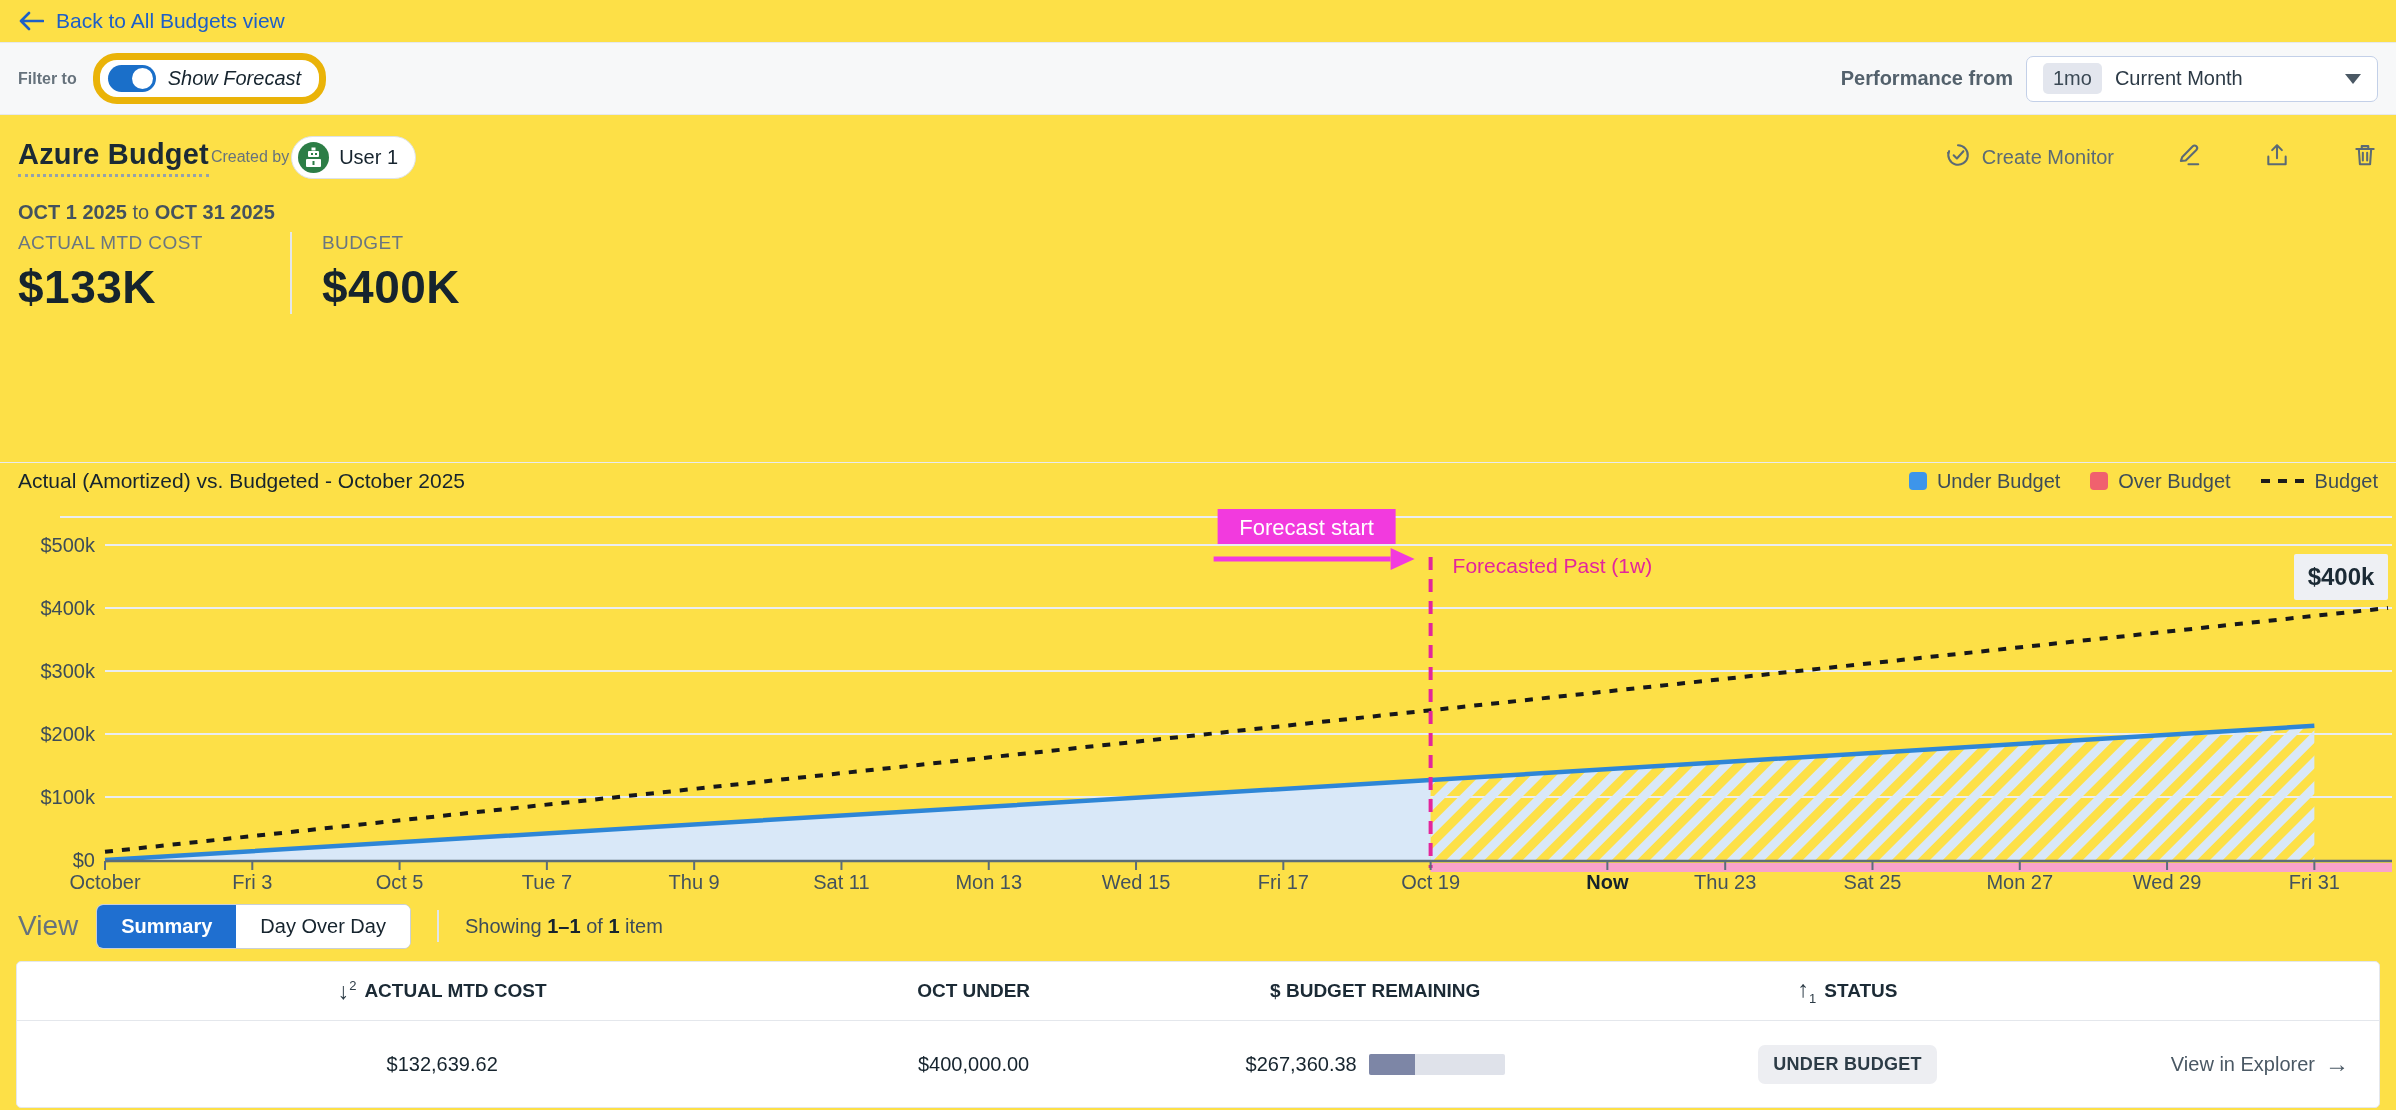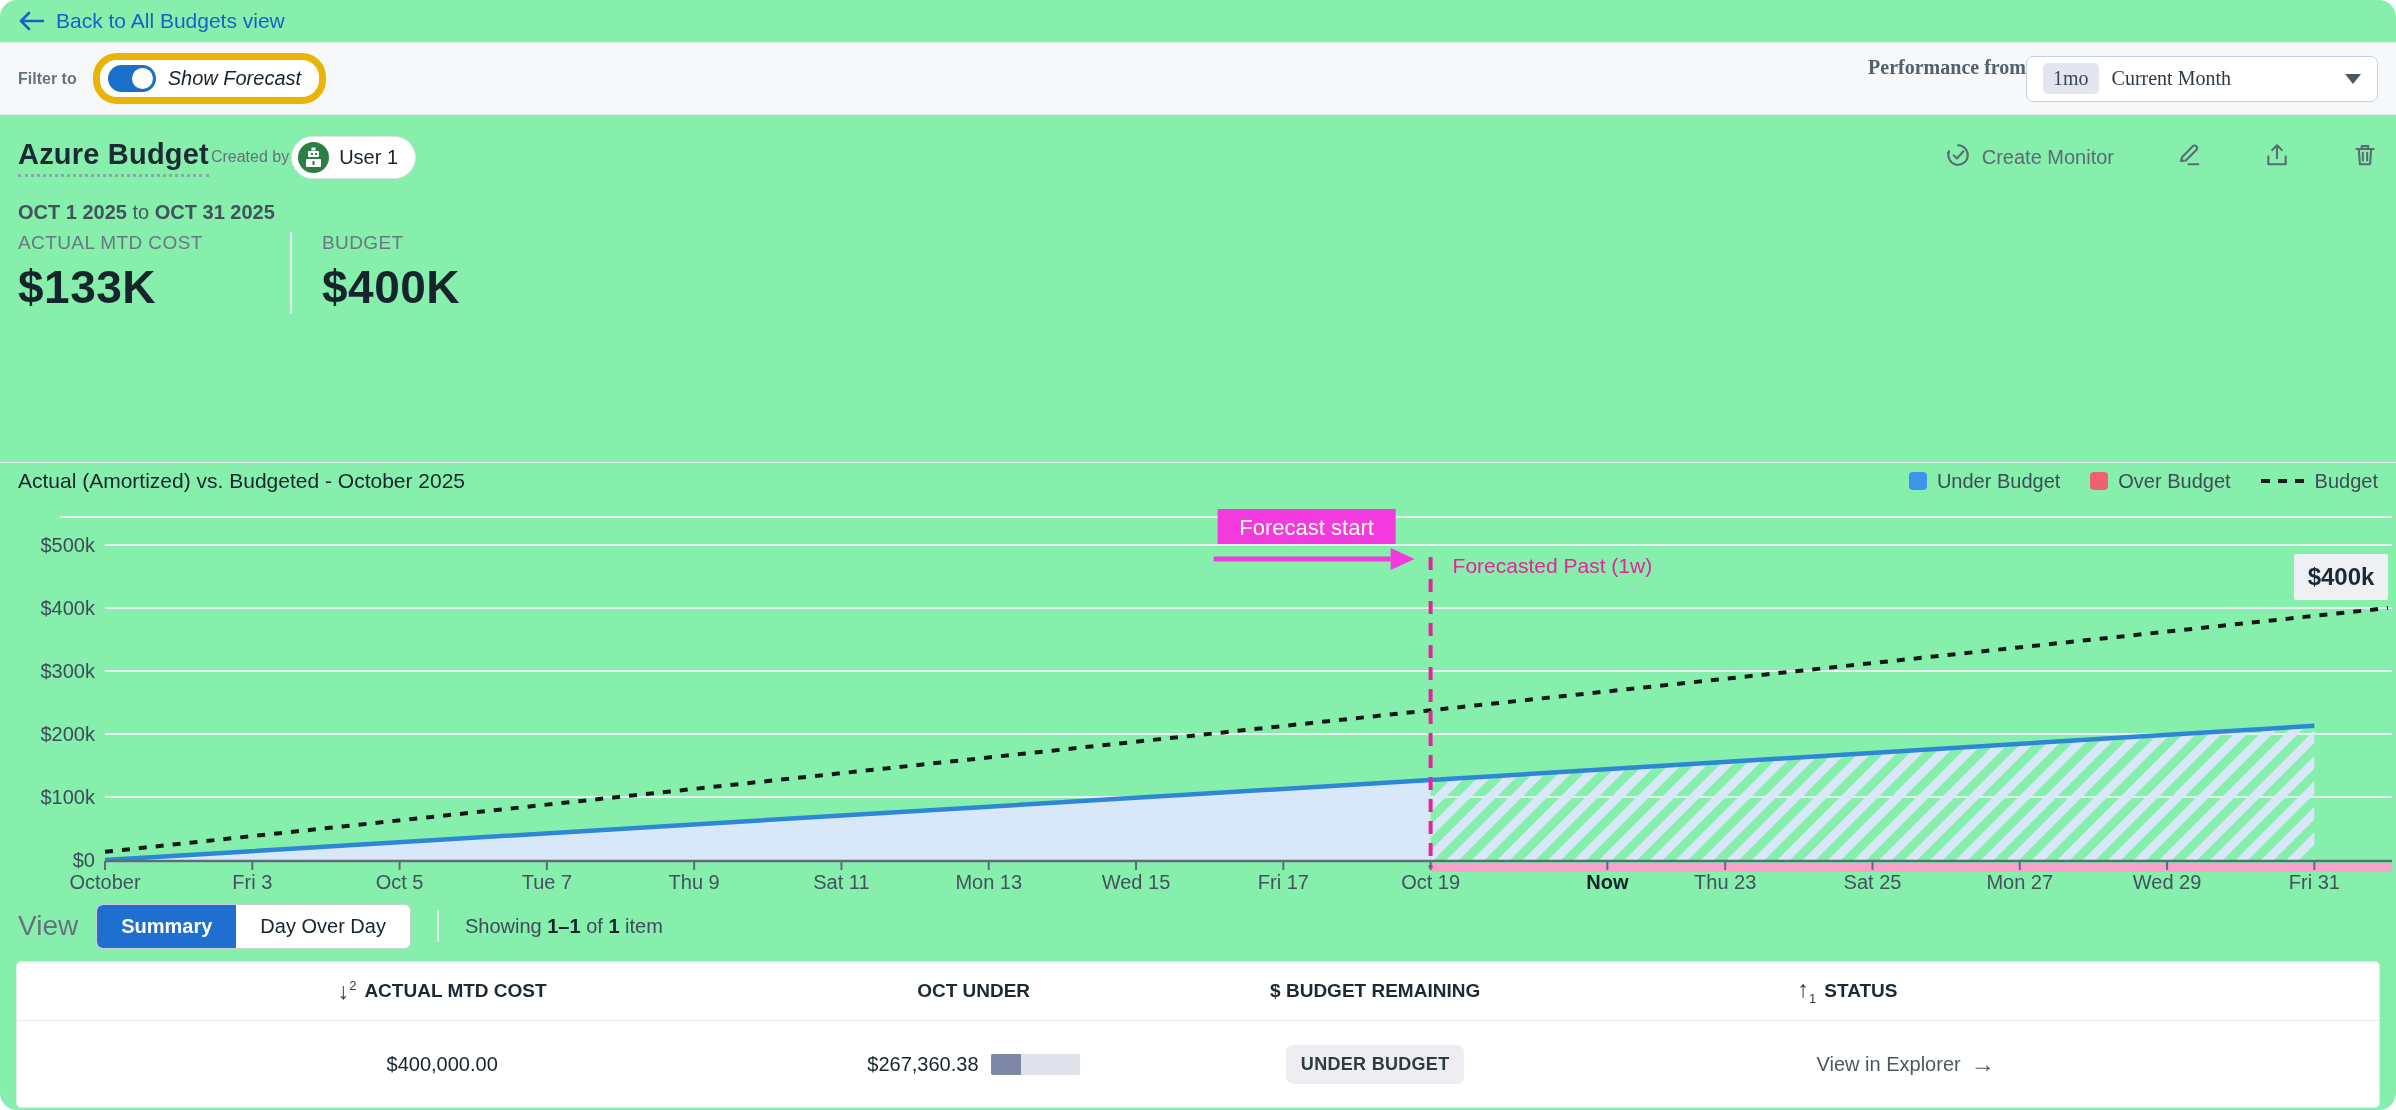--- a/index.html
+++ b/index.html
@@ -1,34 +1,34 @@
 <!DOCTYPE html>
 <html><head>
 <meta charset="utf-8">
 <style>
   html,body{margin:0;padding:0;background:#fff;}
-  .page{width:2396px;height:1110px;overflow:hidden;background:#86efac;position:relative;
-        font-family:"Liberation Sans",sans-serif;color:#1e2d38;border-radius:17px;}
+  .page{width:2396px;height:1110px;overflow:hidden;background:#fde047;position:relative;
+        font-family:"Liberation Sans",sans-serif;color:#1e2d38;}
 
   
   .topbar{height:42px;display:flex;align-items:center;gap:12px;padding:0 18px;}
   .back-link{color:#1d5fc8;font-size:21px;font-weight:500;text-decoration:none;cursor:pointer;}
   .back-arrow-icon svg{display:block;}
 
   
   .filterbar{height:71px;background:#f7f8f9;border-top:1px solid #e6e9ed;border-bottom:1px solid #e6e9ed;
              display:flex;align-items:center;justify-content:space-between;padding:0 18px;}
   .fb-left{display:flex;align-items:center;gap:16px;}
   .fb-label{color:#66727c;font-size:16px;font-weight:600;}
   .toggle-ring{border:7px solid #eab308;border-radius:24px;background:#fff;
                padding:5px 18px 5px 8px;display:flex;align-items:center;gap:12px;cursor:pointer;font-style:italic;}
   .toggle{width:48px;height:27px;background:#1a6fc9;border-radius:14px;position:relative;flex:none;}
   .knob{width:21px;height:21px;background:#fff;border-radius:50%;position:absolute;top:3px;right:3px;}
   .toggle-label{font-size:20px;color:#16242e;}
-  .fb-right{display:flex;align-items:flex-start;gap:0;font-family:Liberation Serif, serif;}
+  .fb-right{display:flex;align-items:center;gap:13px;}
   .perf-label{color:#53616c;font-size:20px;font-weight:600;}
   .range-select{background:#fff;border:1px solid #c3d0e8;border-radius:7px;height:46px;width:352px;
                 display:flex;align-items:center;gap:13px;padding:0 16px;cursor:pointer;box-sizing:border-box;}
   .range-tag{background:#e3e6ee;border-radius:5px;padding:4px 10px;font-size:20px;color:#3a4854;}
   .range-value{font-size:20px;color:#2c3a46;}
   .caret{margin-left:auto;width:0;height:0;border-left:8px solid transparent;border-right:8px solid transparent;
          border-top:10px solid #4a5864;}
 
   
   .title-row{margin:14px 18px 0;height:56px;display:flex;align-items:center;gap:2px;}
@@ -317,20 +317,21 @@
       <div class="th">
         <span>$ BUDGET REMAINING</span>
       </div>
       <div class="th">
         <span class="sort"><span>↑</span><sub>1</sub></span>
         <span>STATUS</span>
       </div>
       <div class="th"></div>
     </div>
     <div class="trow">
+      <div class="td">$132,639.62</div>
       <div class="td">$400,000.00</div>
       <div class="td">
         <span>$267,360.38</span>
         <div class="progress">
           <div class="progress-fill" id="progress-fill" style="width: 34%;"></div>
         </div>
       </div>
       <div class="td">
         <span class="badge">UNDER BUDGET</span>
       </div>

